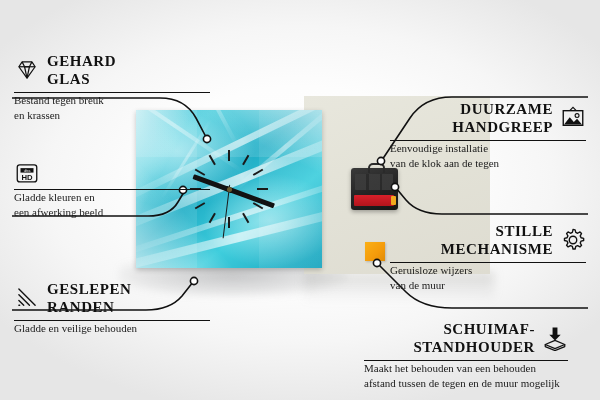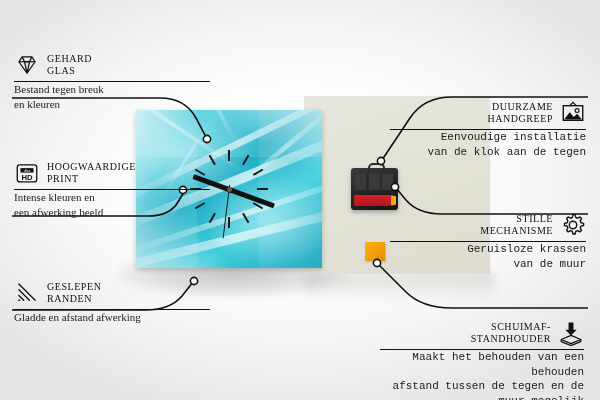--- a/index.html
+++ b/index.html
@@ -208,44 +208,43 @@
   .feat .head {
     display: flex;
     align-items: center;
     gap: 7px;
   }
   .feat.right .head {
     flex-direction: row-reverse;
     margin-top: 48px;
   }
   .feat .title {
-    font-size: 10px;
-    font-weight: normal;
+    font-size: 15px;
+    font-weight: bold;
     letter-spacing: .55px;
     line-height: 1.22;
     color: #111111;
     text-transform: uppercase;
     flex: 1;
   }
   .feat.right .title {
     text-align: right;
   }
   .feat .rule {
     height: 1.4px;
     background: #111111;
     margin-top: 3px;
   }
   .feat .desc {
     font-size: 11px;
     line-height: 1.32;
     color: #1b1b1b;
   }
   .feat.right .desc {
-    text-align: right;
-    font-family: Liberation Mono, monospace;
+    text-align: left;
   }
   .ico {
     width: 26px;
     height: 26px;
     flex: 0 0 26px;
     display: block;
   }
   
   .links {
     position: absolute;
@@ -360,40 +359,36 @@
         </g>
       </svg>
       <div class="title">
         <div>GEHARD</div>
         <div>GLAS</div>
       </div>
     </div>
     <div class="rule"></div>
     <div class="desc">
       <div>Bestand tegen breuk</div>
-      <div>en kleuren</div>
+      <div>en krassen</div>
     </div>
   </div>
 
   <div class="feat left" style="left:14px;top:160px;">
     <div class="head">
       <svg class="ico" viewBox="0 0 32 32">
         <rect x="4" y="6" width="24" height="21" rx="3" fill="none" stroke="#111" stroke-width="1.6"></rect>
         <rect x="8" y="10" width="16" height="5.5" fill="#111"></rect>
         <text x="16" y="14.3" font-family="Liberation Sans, sans-serif" font-size="4.2" fill="#fff" text-anchor="middle">ultra</text>
         <text x="16" y="24" font-family="Liberation Sans, sans-serif" font-size="9.5" font-weight="bold" fill="#111" text-anchor="middle">HD</text>
       </svg>
-      <div class="title">
-        <div>HOOGWAARDIGE</div>
-        <div>PRINT</div>
-      </div>
-    </div>
-    <div class="rule"></div>
-    <div class="desc">
-      <div>Intense kleuren en</div>
+    </div>
+    <div class="rule"></div>
+    <div class="desc">
+      <div>Gladde kleuren en</div>
       <div>een afwerking beeld</div>
     </div>
   </div>
 
   <div class="feat left" style="left:14px;top:280px;">
     <div class="head">
       <svg class="ico" viewBox="0 0 32 32">
         <g stroke="#111" stroke-width="1.7" stroke-linecap="round">
           <path d="M6 5 L26 25"></path>
             <path d="M6 12 L19 25"></path>
@@ -401,21 +396,21 @@
             <path d="M6 25 L7 25"></path>
         </g>
       </svg>
       <div class="title">
         <div>GESLEPEN</div>
         <div>RANDEN</div>
       </div>
     </div>
     <div class="rule"></div>
     <div class="desc">
-      <div>Gladde en afstand afwerking</div>
+      <div>Gladde en veilige behouden</div>
     </div>
   </div>
 
   <div class="feat right" style="left:390px;top:52px;">
     <div class="head">
       <svg class="ico" viewBox="0 0 32 32">
         <path d="M12 7 L16 3 L20 7" fill="none" stroke="#111" stroke-width="1.5"></path>
         <rect x="4" y="7" width="24" height="18" fill="none" stroke="#111" stroke-width="1.7"></rect>
         <circle cx="21" cy="13" r="2.4" fill="none" stroke="#111" stroke-width="1.4"></circle>
         <path d="M5 24 L12 15 L17 21 L21 17 L27 24 Z" fill="#111"></path>
@@ -425,39 +420,39 @@
         <div>HANDGREEP</div>
       </div>
     </div>
     <div class="rule"></div>
     <div class="desc">
       <div>Eenvoudige installatie</div>
       <div>van de klok aan de tegen</div>
     </div>
   </div>
 
-  <div class="feat right" style="left:390px;top:164px;">
+  <div class="feat right" style="left:390px;top:174px;">
     <div class="head">
       <svg class="ico" viewBox="0 0 32 32">
         <path d="M16 3 l2.6 .5 .8 3.2 2.3 1 2.9-1.6 1.9 1.9 -1.6 2.9 1 2.3 3.2 .8 0 2.6 -3.2 .8 -1 2.3 1.6 2.9 -1.9 1.9 -2.9-1.6 -2.3 1 -.8 3.2 -2.6 0 -.8-3.2 -2.3-1 -2.9 1.6 -1.9-1.9 1.6-2.9 -1-2.3 -3.2-.8 0-2.6 3.2-.8 1-2.3 -1.6-2.9 1.9-1.9 2.9 1.6 2.3-1 .8-3.2 z" fill="none" stroke="#111" stroke-width="1.7" stroke-linejoin="round"></path>
         <circle cx="16" cy="16" r="4.6" fill="none" stroke="#111" stroke-width="1.7"></circle>
       </svg>
       <div class="title">
         <div>STILLE</div>
         <div>MECHANISME</div>
       </div>
     </div>
     <div class="rule"></div>
     <div class="desc">
-      <div>Geruisloze krassen</div>
+      <div>Geruisloze wijzers</div>
       <div>van de muur</div>
     </div>
   </div>
 
-  <div class="feat right" style="left:380px;top:272px;width:204px;">
+  <div class="feat right" style="left:364px;top:272px;width:204px;">
     <div class="head">
       <svg class="ico" viewBox="0 0 32 32">
         <path d="M13 3 h6 v9 h4 l-7 7 -7-7 h4 z" fill="#111"></path>
         <path d="M16 19 L28 24 L16 29 L4 24 Z" fill="none" stroke="#111" stroke-width="1.6" stroke-linejoin="round"></path>
         <path d="M4 24 v2.5 L16 31.5 L28 26.5 V24" fill="none" stroke="#111" stroke-width="1.6" stroke-linejoin="round"></path>
       </svg>
       <div class="title">
         <div>SCHUIMAF-</div>
         <div>STANDHOUDER</div>
       </div>

